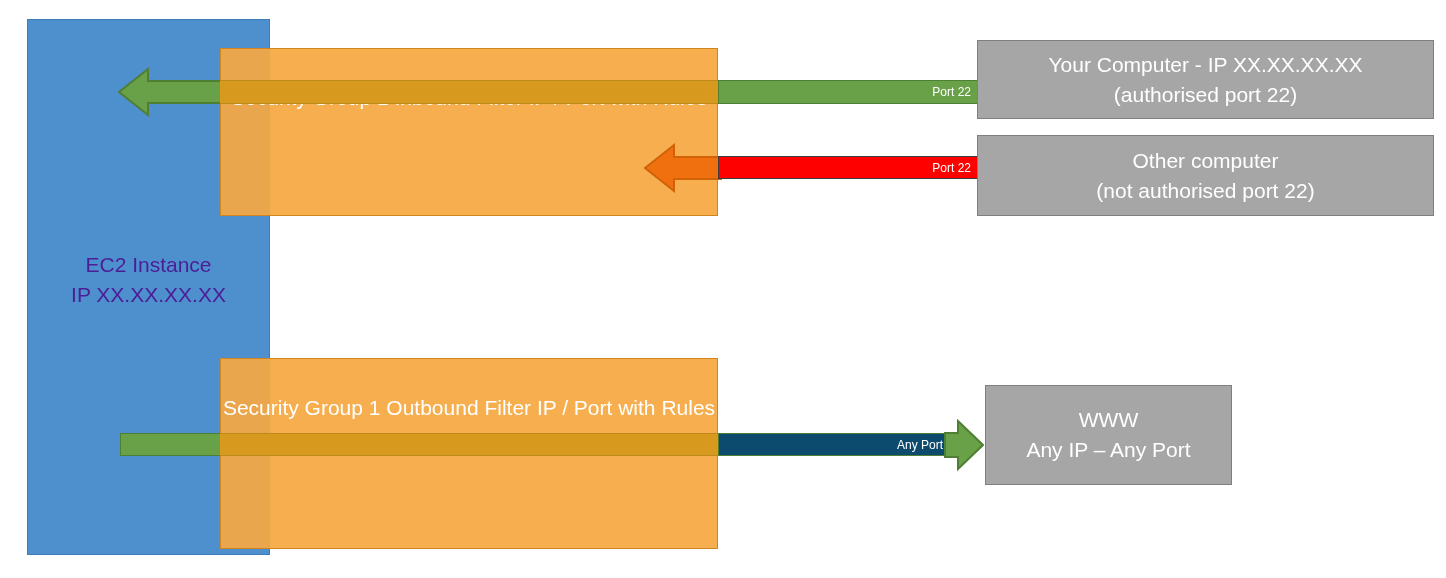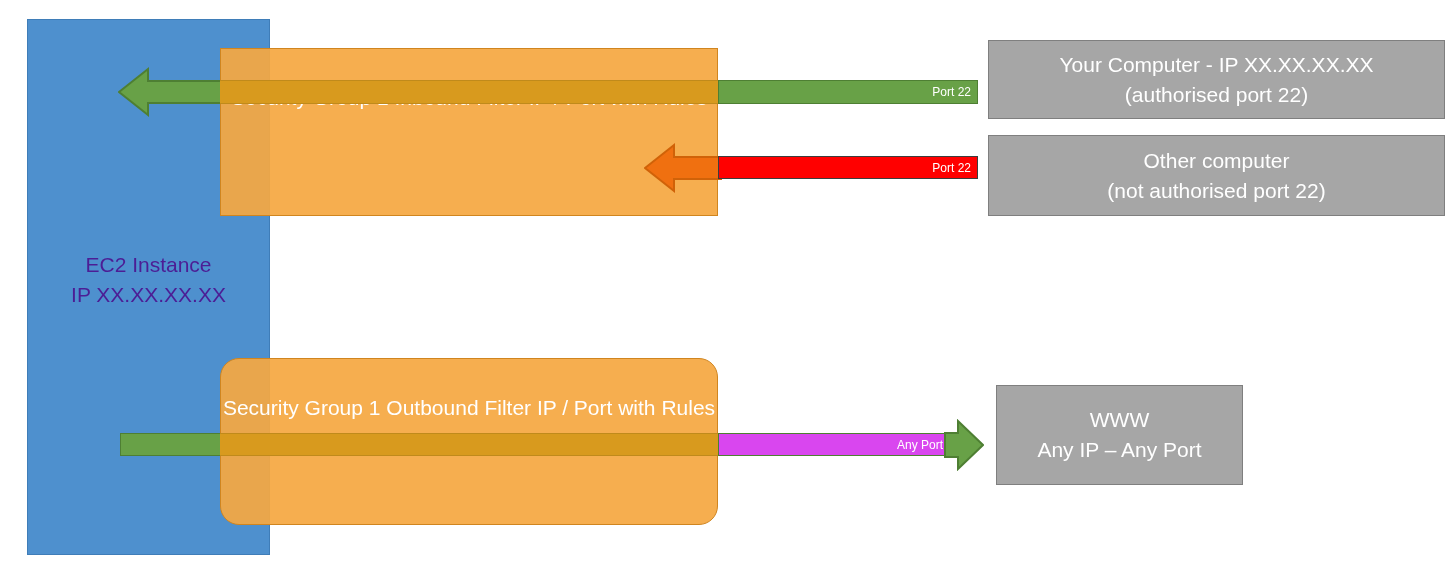--- a/index.html
+++ b/index.html
@@ -51,22 +51,21 @@
   .sg-inbound {
     left: 220px;
     top: 48px;
     width: 498px;
     height: 168px;
   }
   .sg-outbound {
     left: 220px;
     top: 358px;
     width: 498px;
-    height: 167px;
-    border-radius: 19px;
+    height: 191px;
   }
   .sg-text {
     position: absolute;
     width: 100%;
     text-align: center;
     color: #ffffff;
     font-size: 21px;
     line-height: 31px;
     pointer-events: none;
   }
@@ -136,21 +135,21 @@
     height: 23px;
     background: #68a147;
     border: 1px solid #4e7f33;
   }
   
   .bar-green-out-right {
     left: 718px;
     top: 433px;
     width: 232px;
     height: 23px;
-    background: #d946ef;
+    background: #0c4a6e;
     border: 1px solid #4e7f33;
   }
 
   
   .arrow-left-green {
     position: absolute;
     left: 118px;
     top: 64px;
     width: 104px;
     height: 56px;
@@ -178,21 +177,20 @@
     box-sizing: border-box;
     color: #ffffff;
     font-size: 21px;
     line-height: 30px;
     display: flex;
     flex-direction: column;
     align-items: center;
     justify-content: center;
     text-align: center;
     white-space: pre-line;
-    margin-left: 11px;
   }
   .gray-your-computer {
     left: 977px;
     top: 40px;
     width: 457px;
     height: 79px;
   }
   .gray-other-computer {
     left: 977px;
     top: 135px;

